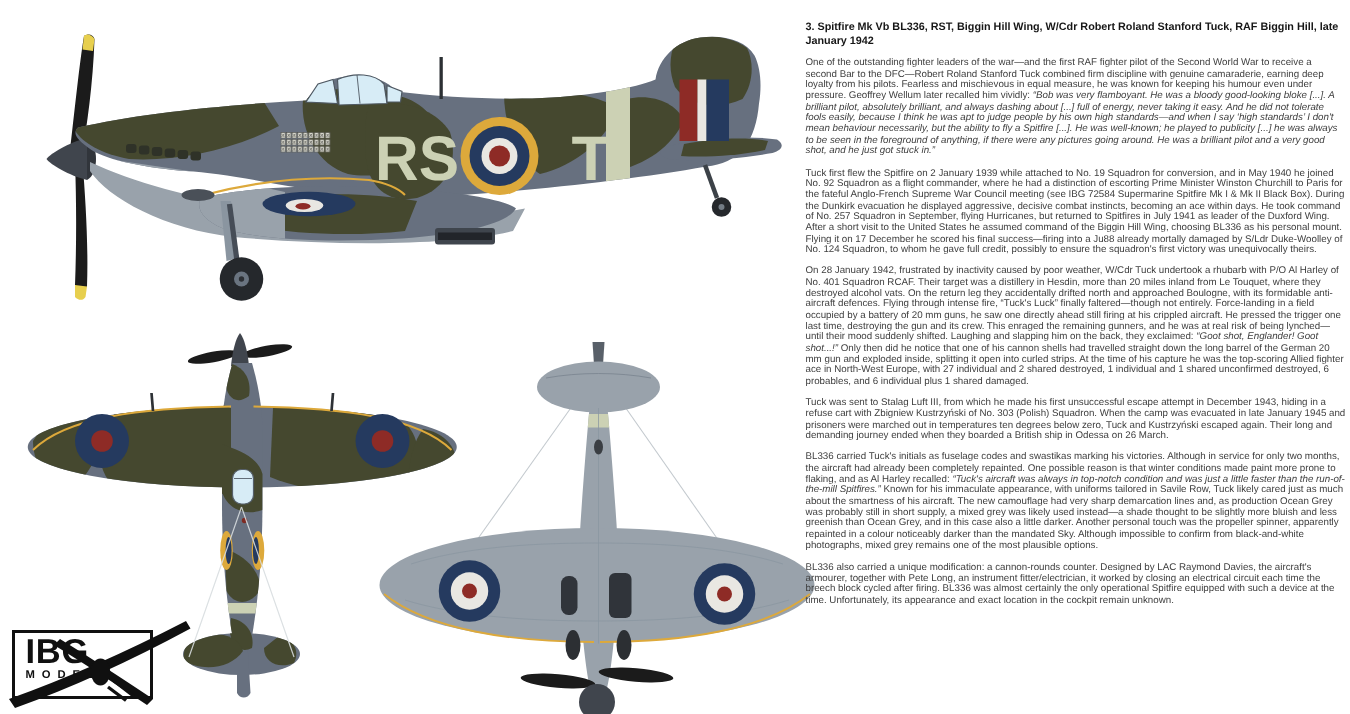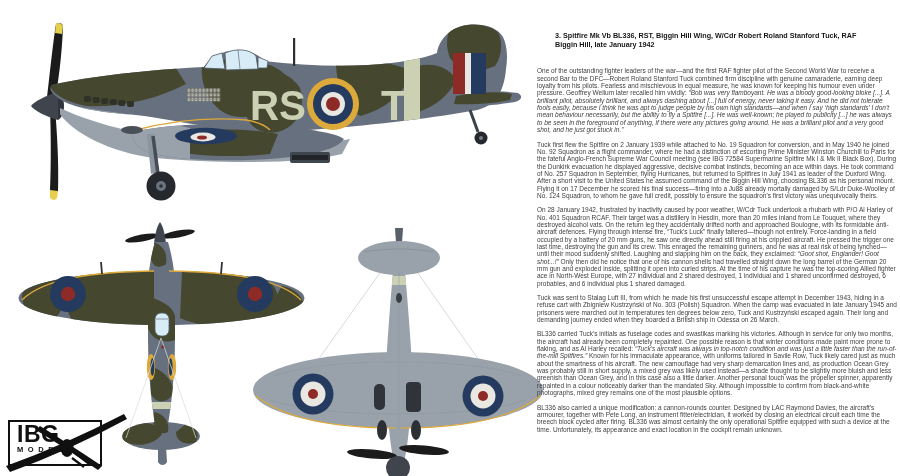--- a/index.html
+++ b/index.html
@@ -11,21 +11,21 @@
   .page{position:relative;width:900px;height:476px;background:#fff;overflow:hidden;
         font-family:"Liberation Sans",sans-serif;}
   .art svg{position:absolute;display:block;}
   svg text{font-family:"Liberation Sans","DejaVu Sans",sans-serif;}
   .fGreen{fill:var(--c-green)} .fGrey{fill:var(--c-grey)} .fUnder{fill:var(--c-under)}
   .fSky{fill:var(--c-sky)} .fYellow{fill:var(--c-yellow)} .fBlue{fill:var(--c-blue)}
   .fRed{fill:var(--c-red)} .fWhite{fill:var(--c-white)} .fCanopy{fill:var(--c-canopy)}
   .fProp{fill:var(--c-prop)} .fSpin{fill:var(--c-spinner)}
   .sYellow{stroke:var(--c-yellow)}
   .article{position:absolute;left:537px;top:13px;width:360px;color:#3e3e3e;}
-  .article h3{margin:18px;font-size:7.2px;line-height:9.2px;color:#161616;font-weight:bold;}
+  .article h3{margin:0;font-size:7.2px;line-height:9.2px;color:#161616;font-weight:bold;}
   .article p{margin:7px 0 0 0;font-size:6.5px;line-height:7.35px;text-align:left;}
   .article p i{font-style:italic;}
   .logo{position:absolute;left:4px;top:410px;width:150px;height:64px;}
   .logo-box{position:absolute;left:4px;top:10px;width:94px;height:46px;border:2.5px solid #101010;
             box-sizing:border-box;padding:1px 0 0 7px;background:#fff;}
   .logo-brand{font-size:23px;line-height:22px;font-weight:800;letter-spacing:0.5px;color:#101010;}
   .logo-sub{font-size:7.5px;font-weight:700;letter-spacing:4.6px;color:#101010;margin-top:0px;}
   .logo svg{position:absolute;left:0;top:0;}
 </style>
 </head>

